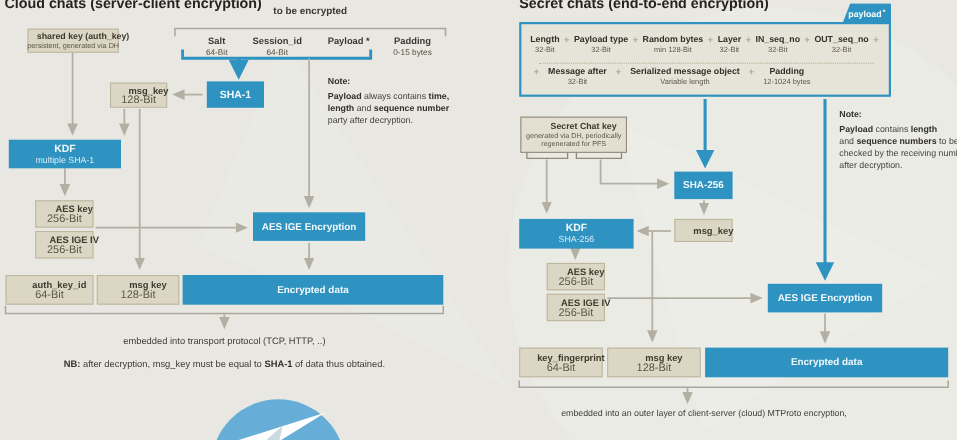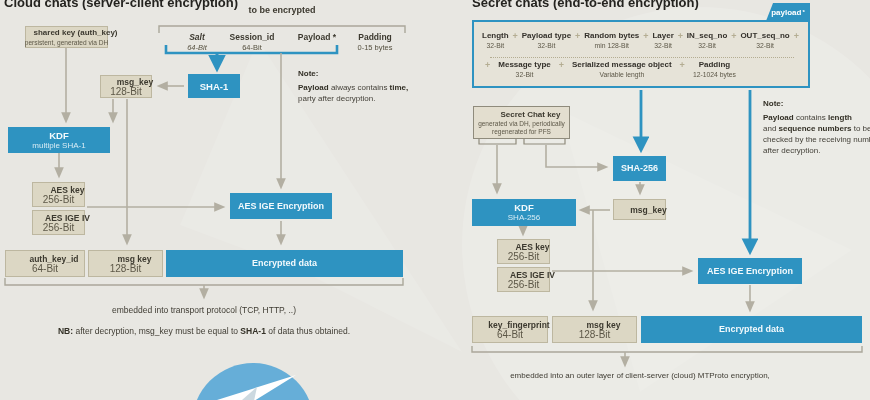--- a/index.html
+++ b/index.html
@@ -98,21 +98,21 @@
     <path d="M472,346 L472,352 L862,352 L862,346" fill="none" stroke="#aaa79a" stroke-width="1.4"></path>
     <path d="M625,352 L625,365" fill="none" stroke="#b3afa2" stroke-width="1.6" marker-end="url(#ag)"></path>
   </svg>
 
   <div class="layer2">
 
     <div class="abs title" style="left:4px;top:-5px;">Cloud chats (server-client encryption)</div>
 
     <div class="abs lbl" style="left:232px;top:5px;width:100px;">to be encrypted</div>
 
-    <div class="field" style="left:172px;top:32px;width:50px;font-style:italic;">
+    <div class="field" style="left:172px;top:32px;width:50px;">
       <div class="fname">Salt</div>
       <div class="fsize">64-Bit</div>
     </div>
     <div class="field" style="left:217px;top:32px;width:70px;">
       <div class="fname">Session_id</div>
       <div class="fsize">64-Bit</div>
     </div>
     <div class="field" style="left:292px;top:32px;width:50px;">
       <div class="fname">Payload *</div>
       <div class="fsize"></div>
@@ -150,20 +150,21 @@
       <div class="bsub">256-Bit</div>
     </div>
 
     <div class="box blue" style="left:230px;top:193px;width:102px;height:26px;">
       <div class="bigblue-title" style="font-size:9px;">AES IGE Encryption</div>
     </div>
 
     <div class="note" style="left:298px;top:68px;width:155px;">
       <div class="nlabel">Note:</div>
       <div><span class="b">Payload</span><span> always contains </span><span class="b">time,</span></div>
+      <div><span class="b">length</span><span> and </span><span class="b">sequence number</span></div>
       <div>party after decryption.</div>
     </div>
 
     <div class="box beige" style="left:5px;top:250px;width:80px;height:27px;">
       <div class="bname">auth_key_id</div>
       <div class="bsub">64-Bit</div>
     </div>
     <div class="box beige" style="left:88px;top:250px;width:75px;height:27px;">
       <div class="bname">msg key</div>
       <div class="bsub">128-Bit</div>
@@ -212,21 +213,21 @@
         <span class="plus">+</span>
         <span class="pitem">
             <span class="fname" style="display:block;">OUT_seq_no</span>
             <span class="fsize" style="display:block;">32-Bit</span>
           </span>
         <span class="plus">+</span>
       </div>
       <div class="prow" style="top:38px;padding:0 10px;gap:7px;justify-content:flex-start;">
         <span class="plus">+</span>
         <span class="pitem">
-            <span class="fname" style="display:block;">Message type</span>
+            <span class="fname" style="display:block;">Message after</span>
             <span class="fsize" style="display:block;">32-Bit</span>
           </span>
         <span class="plus">+</span>
         <span class="pitem">
             <span class="fname" style="display:block;">Serialized message object</span>
             <span class="fsize" style="display:block;">Variable length</span>
           </span>
         <span class="plus">+</span>
         <span class="pitem">
             <span class="fname" style="display:block;">Padding</span>

